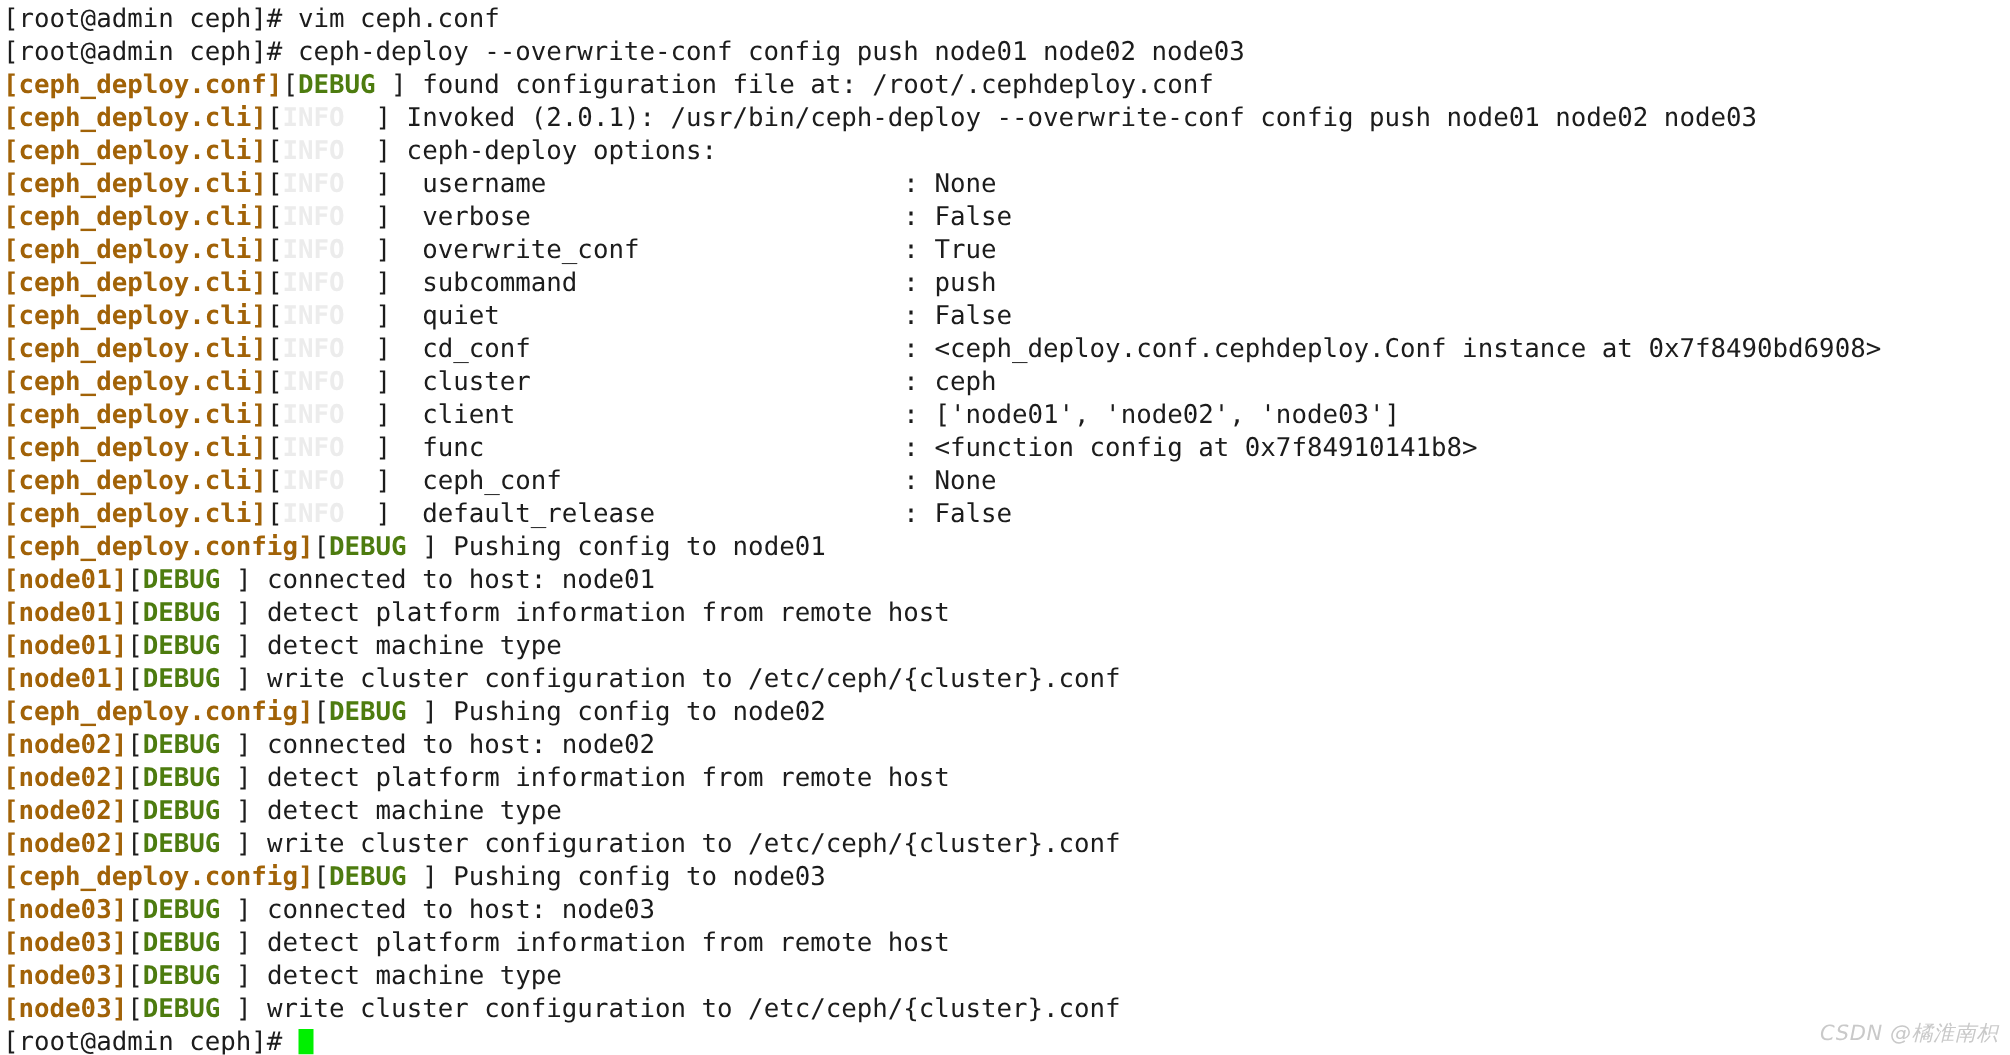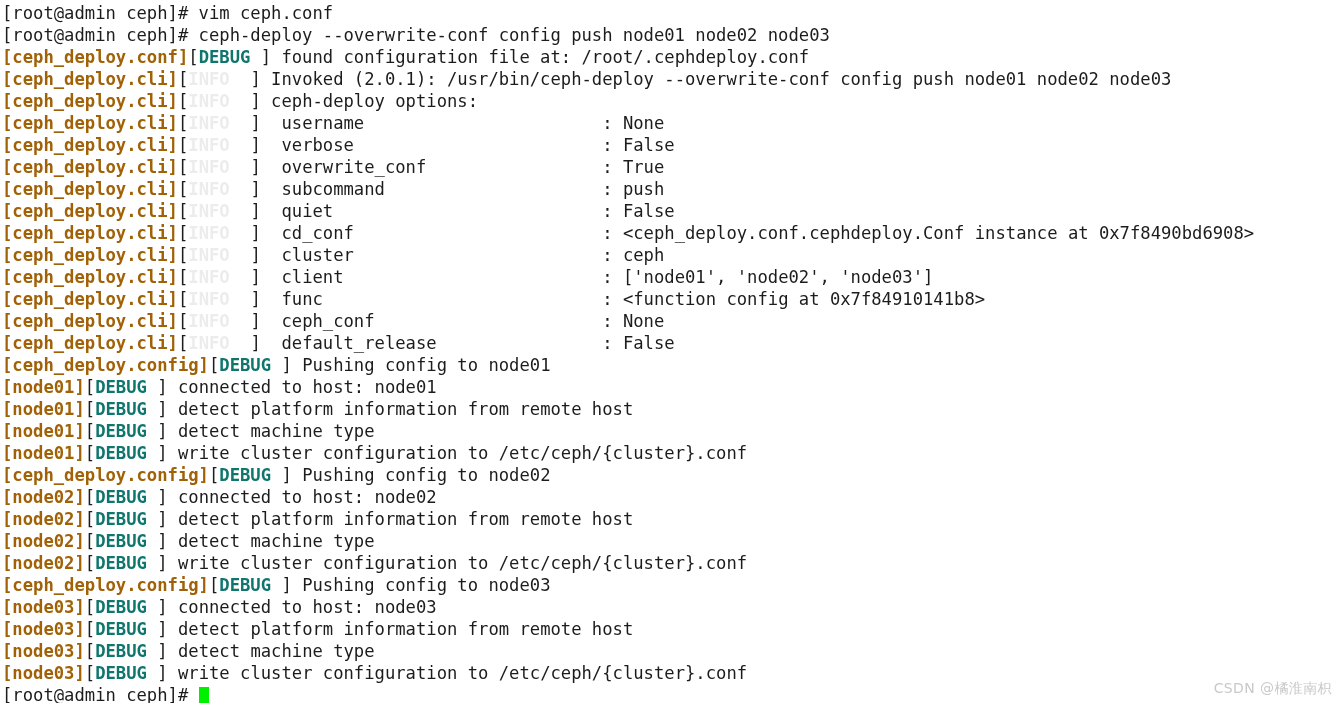--- a/index.html
+++ b/index.html
@@ -36,21 +36,21 @@
     font-family: "DejaVu Sans Mono", "Liberation Mono", monospace;
   }
 
   
   .t { color: #1c1c1c; }
 
   
   .src { color: #a16207; font-weight: bold; }
 
   
-  .debug { color: #0f766e; font-weight: bold; }
+  .debug { color: #4d7c0f; font-weight: bold; }
 
   
   .info { color: #ececec; font-weight: bold; }
 
   
   .brk { color: #1c1c1c; }
 
   
   .cursor {
     display: inline-block;
@@ -63,19 +63,20 @@
   #watermark {
     position: absolute;
     right: 8px;
     bottom: 5px;
     font-family: "DejaVu Sans", "Liberation Sans", sans-serif;
     font-size: 14px;
     color: #c9c9c9;
     letter-spacing: 0.4px;
     white-space: pre;
     pointer-events: none;
+    font-style: italic;
   }
 </style>
 </head>
 <body>
 
 <div id="terminal"><div class="line"><span class="t">[root@admin ceph]# </span><span class="t">vim ceph.conf</span></div><div class="line"><span class="t">[root@admin ceph]# </span><span class="t">ceph-deploy --overwrite-conf config push node01 node02 node03</span></div><div class="line"><span class="src">[ceph_deploy.conf]</span><span class="brk">[</span><span class="debug">DEBUG </span><span class="brk">]</span><span class="t"> found configuration file at: /root/.cephdeploy.conf</span></div><div class="line"><span class="src">[ceph_deploy.cli]</span><span class="brk">[</span><span class="info">INFO  </span><span class="brk">]</span><span class="t"> Invoked (2.0.1): /usr/bin/ceph-deploy --overwrite-conf config push node01 node02 node03</span></div><div class="line"><span class="src">[ceph_deploy.cli]</span><span class="brk">[</span><span class="info">INFO  </span><span class="brk">]</span><span class="t"> ceph-deploy options:</span></div><div class="line"><span class="src">[ceph_deploy.cli]</span><span class="brk">[</span><span class="info">INFO  </span><span class="brk">]</span><span class="t">  username                       </span><span class="t">: </span><span class="t">None</span></div><div class="line"><span class="src">[ceph_deploy.cli]</span><span class="brk">[</span><span class="info">INFO  </span><span class="brk">]</span><span class="t">  verbose                        </span><span class="t">: </span><span class="t">False</span></div><div class="line"><span class="src">[ceph_deploy.cli]</span><span class="brk">[</span><span class="info">INFO  </span><span class="brk">]</span><span class="t">  overwrite_conf                 </span><span class="t">: </span><span class="t">True</span></div><div class="line"><span class="src">[ceph_deploy.cli]</span><span class="brk">[</span><span class="info">INFO  </span><span class="brk">]</span><span class="t">  subcommand                     </span><span class="t">: </span><span class="t">push</span></div><div class="line"><span class="src">[ceph_deploy.cli]</span><span class="brk">[</span><span class="info">INFO  </span><span class="brk">]</span><span class="t">  quiet                          </span><span class="t">: </span><span class="t">False</span></div><div class="line"><span class="src">[ceph_deploy.cli]</span><span class="brk">[</span><span class="info">INFO  </span><span class="brk">]</span><span class="t">  cd_conf                        </span><span class="t">: </span><span class="t">&lt;ceph_deploy.conf.cephdeploy.Conf instance at 0x7f8490bd6908&gt;</span></div><div class="line"><span class="src">[ceph_deploy.cli]</span><span class="brk">[</span><span class="info">INFO  </span><span class="brk">]</span><span class="t">  cluster                        </span><span class="t">: </span><span class="t">ceph</span></div><div class="line"><span class="src">[ceph_deploy.cli]</span><span class="brk">[</span><span class="info">INFO  </span><span class="brk">]</span><span class="t">  client                         </span><span class="t">: </span><span class="t">['node01', 'node02', 'node03']</span></div><div class="line"><span class="src">[ceph_deploy.cli]</span><span class="brk">[</span><span class="info">INFO  </span><span class="brk">]</span><span class="t">  func                           </span><span class="t">: </span><span class="t">&lt;function config at 0x7f84910141b8&gt;</span></div><div class="line"><span class="src">[ceph_deploy.cli]</span><span class="brk">[</span><span class="info">INFO  </span><span class="brk">]</span><span class="t">  ceph_conf                      </span><span class="t">: </span><span class="t">None</span></div><div class="line"><span class="src">[ceph_deploy.cli]</span><span class="brk">[</span><span class="info">INFO  </span><span class="brk">]</span><span class="t">  default_release                </span><span class="t">: </span><span class="t">False</span></div><div class="line"><span class="src">[ceph_deploy.config]</span><span class="brk">[</span><span class="debug">DEBUG </span><span class="brk">]</span><span class="t"> Pushing config to node01</span></div><div class="line"><span class="src">[node01]</span><span class="brk">[</span><span class="debug">DEBUG </span><span class="brk">]</span><span class="t"> connected to host: node01</span></div><div class="line"><span class="src">[node01]</span><span class="brk">[</span><span class="debug">DEBUG </span><span class="brk">]</span><span class="t"> detect platform information from remote host</span></div><div class="line"><span class="src">[node01]</span><span class="brk">[</span><span class="debug">DEBUG </span><span class="brk">]</span><span class="t"> detect machine type</span></div><div class="line"><span class="src">[node01]</span><span class="brk">[</span><span class="debug">DEBUG </span><span class="brk">]</span><span class="t"> write cluster configuration to /etc/ceph/{cluster}.conf</span></div><div class="line"><span class="src">[ceph_deploy.config]</span><span class="brk">[</span><span class="debug">DEBUG </span><span class="brk">]</span><span class="t"> Pushing config to node02</span></div><div class="line"><span class="src">[node02]</span><span class="brk">[</span><span class="debug">DEBUG </span><span class="brk">]</span><span class="t"> connected to host: node02</span></div><div class="line"><span class="src">[node02]</span><span class="brk">[</span><span class="debug">DEBUG </span><span class="brk">]</span><span class="t"> detect platform information from remote host</span></div><div class="line"><span class="src">[node02]</span><span class="brk">[</span><span class="debug">DEBUG </span><span class="brk">]</span><span class="t"> detect machine type</span></div><div class="line"><span class="src">[node02]</span><span class="brk">[</span><span class="debug">DEBUG </span><span class="brk">]</span><span class="t"> write cluster configuration to /etc/ceph/{cluster}.conf</span></div><div class="line"><span class="src">[ceph_deploy.config]</span><span class="brk">[</span><span class="debug">DEBUG </span><span class="brk">]</span><span class="t"> Pushing config to node03</span></div><div class="line"><span class="src">[node03]</span><span class="brk">[</span><span class="debug">DEBUG </span><span class="brk">]</span><span class="t"> connected to host: node03</span></div><div class="line"><span class="src">[node03]</span><span class="brk">[</span><span class="debug">DEBUG </span><span class="brk">]</span><span class="t"> detect platform information from remote host</span></div><div class="line"><span class="src">[node03]</span><span class="brk">[</span><span class="debug">DEBUG </span><span class="brk">]</span><span class="t"> detect machine type</span></div><div class="line"><span class="src">[node03]</span><span class="brk">[</span><span class="debug">DEBUG </span><span class="brk">]</span><span class="t"> write cluster configuration to /etc/ceph/{cluster}.conf</span></div><div class="line"><span class="t">[root@admin ceph]# </span><span class="cursor"></span></div></div>
 <div id="watermark">CSDN @橘淮南枳</div>
 
 </body></html>

